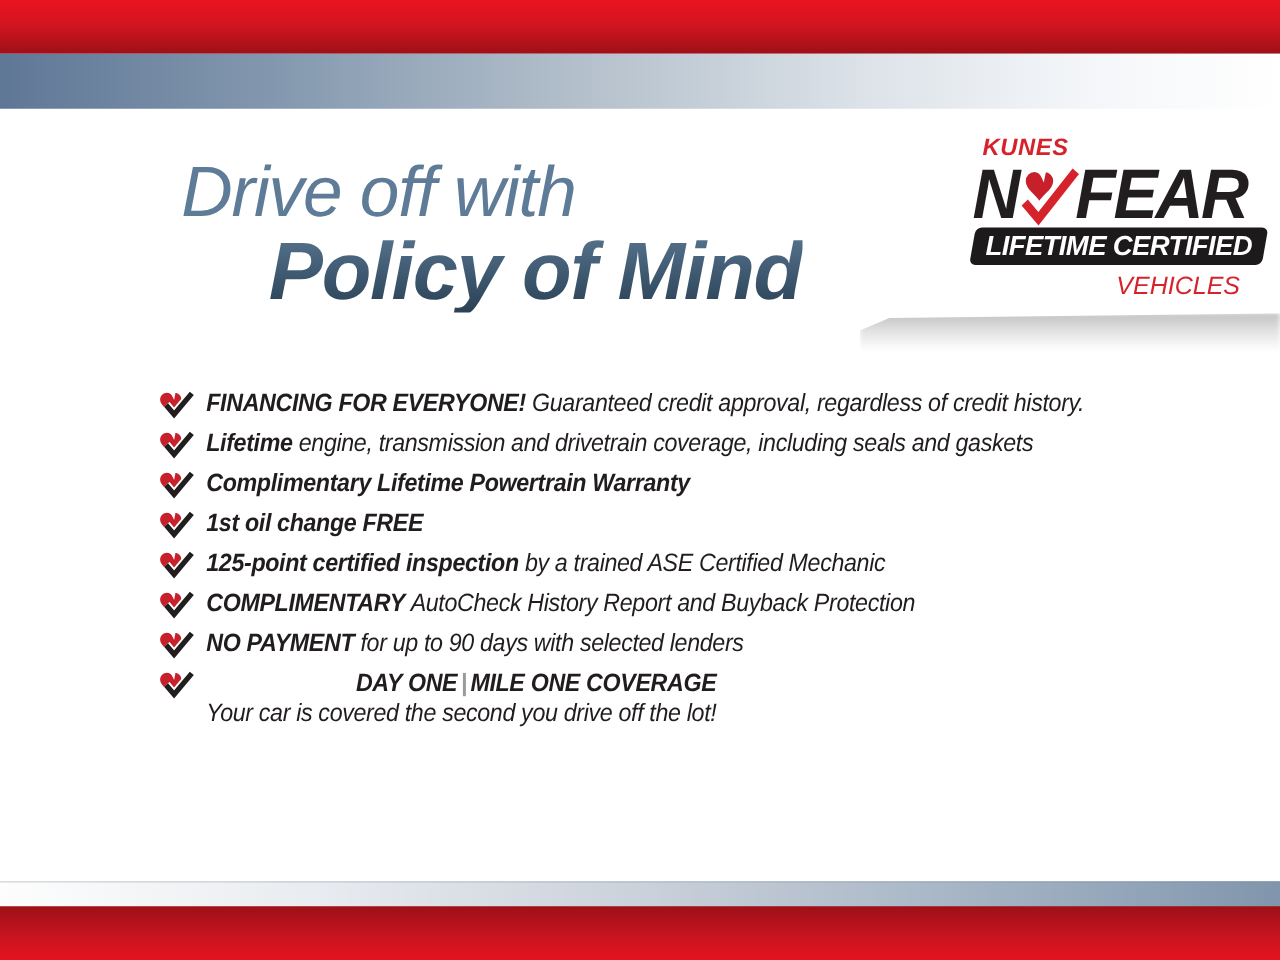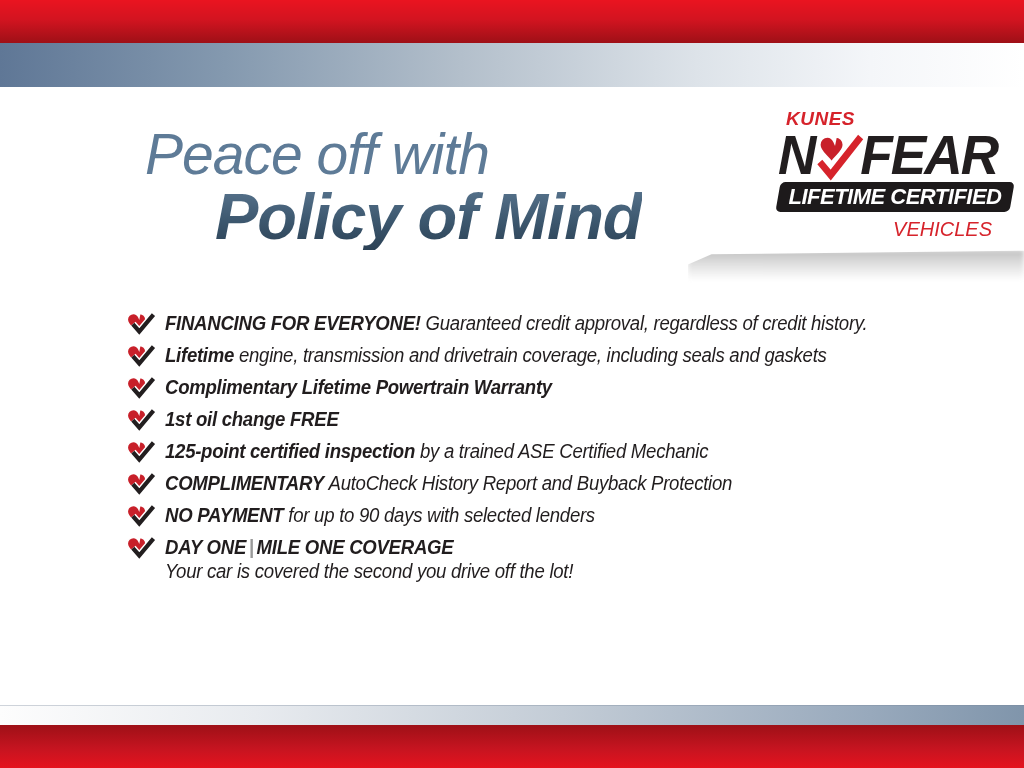--- a/index.html
+++ b/index.html
@@ -74,21 +74,21 @@
     display:block; transform:skewX(10deg); color:#ffffff;
     font-size:22px; line-height:30px; font-weight:bold; letter-spacing:-.5px;
   }
   .logo-vehicles {
     margin-top:6px; padding-right:20px; text-align:right;
     color:var(--brand-red,#d6232b); font-size:20px; line-height:22px; font-weight:normal;
   }
 
   
   .benefits { position:absolute; left:126px; top:311px; width:860px; }
-  .benefit-item { display:flex; align-items:flex-start; min-height:32px; }
+  .benefit-item { display:flex; align-items:flex-start; min-height:32px;text-align:right; }
   .benefit-icon { flex:0 0 30px; width:30px; height:23px; margin:2px 9px 0 0; }
   .benefit-text {
     font-style:italic; font-size:20px; line-height:25px; color:#211d1e;
     letter-spacing:-.3px; transform:scaleX(.93); transform-origin:left top;
     white-space:nowrap;
   }
   .seg-bold { font-weight:bold; }
   .seg-reg  { font-weight:normal; }
   .seg-pipe { font-weight:bold; color:var(--pipe-gray,#9a9a9a); padding:0 3px; }
   .benefit-line2 { font-weight:normal; line-height:23px; }
@@ -96,21 +96,21 @@
 </head>
 <body>
 
 <div class="page">
 
   <div class="bar-red-top"></div>
   <div class="bar-gray-top"></div>
   <div class="header-shadow"></div>
 
   <div class="headline">
-    <div class="headline-line1">Peace off with</div>
+    <div class="headline-line1">Drive off with</div>
     <div class="headline-line2">Policy of Mind</div>
   </div>
 
   <div class="logo">
     <div class="logo-kunes">KUNES</div>
     <div class="logo-nofear">
       <span class="word">N</span>
       <svg class="logo-heartcheck" viewBox="0 0 56 60" overflow="visible">
         <path d="M25.6,13 c-1.3-2.9-4.2-5.6-7.6-5.6 C13.4,7.4 9.6,11.2 9.6,15.8 c0,7.4 7.5,10.4 12.8,17.8 4.9-7.4 12.8-10.5 12.8-17.8 C35.2,11.2 31.4,7.4 26.8,7.4 Z" fill="#c8202a" stroke="#ffffff" stroke-width="2.5"></path>
         <path d="M10,33 L21.5,46 L53,8" fill="none" stroke="#ffffff" stroke-width="12"></path>

